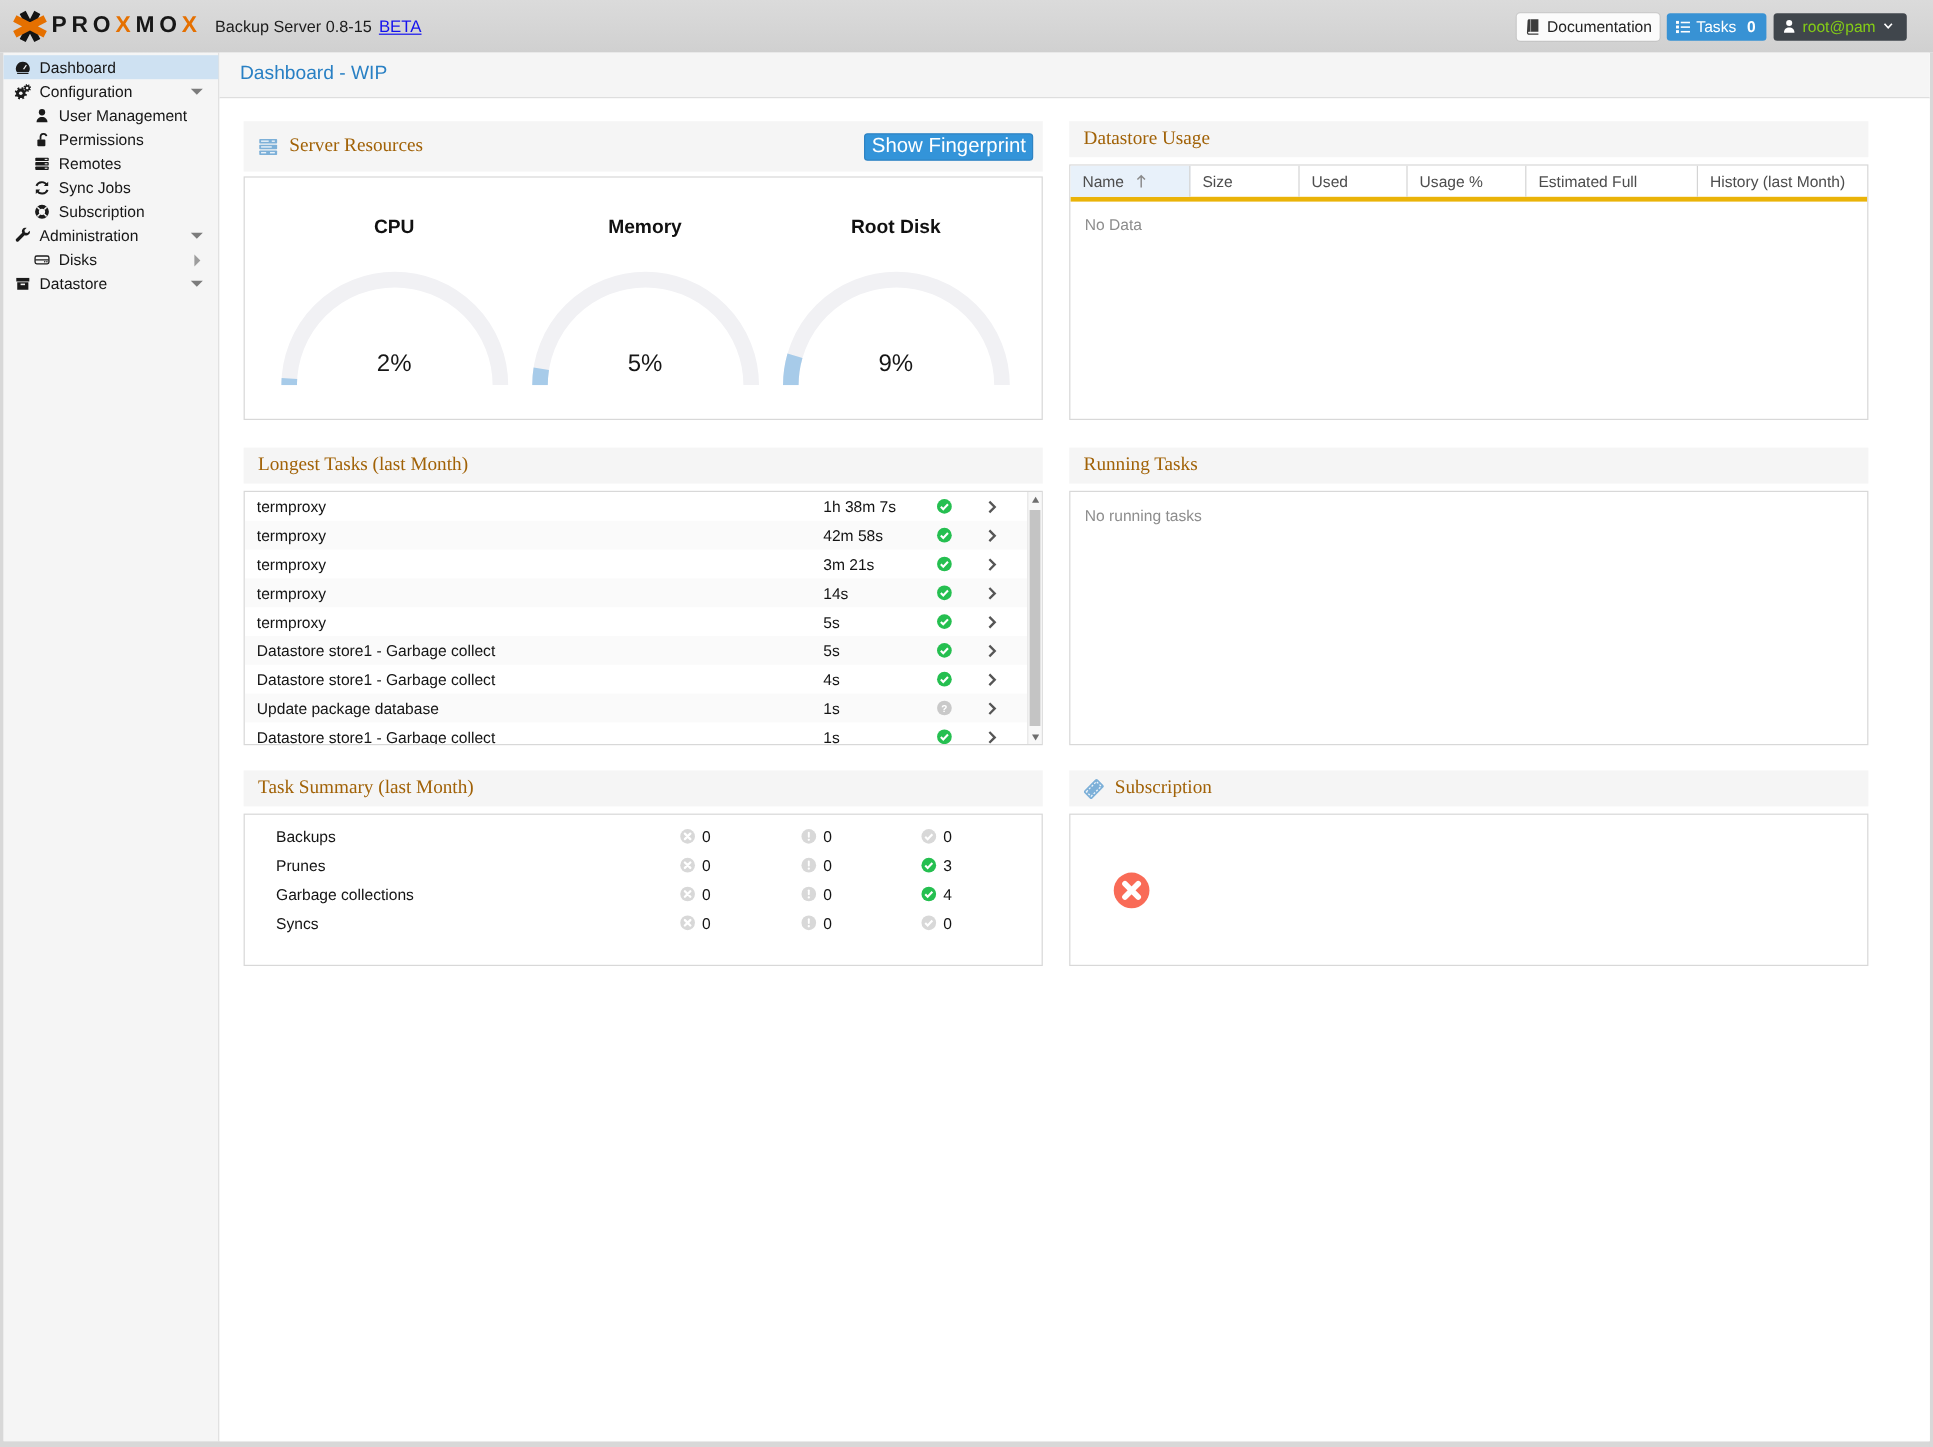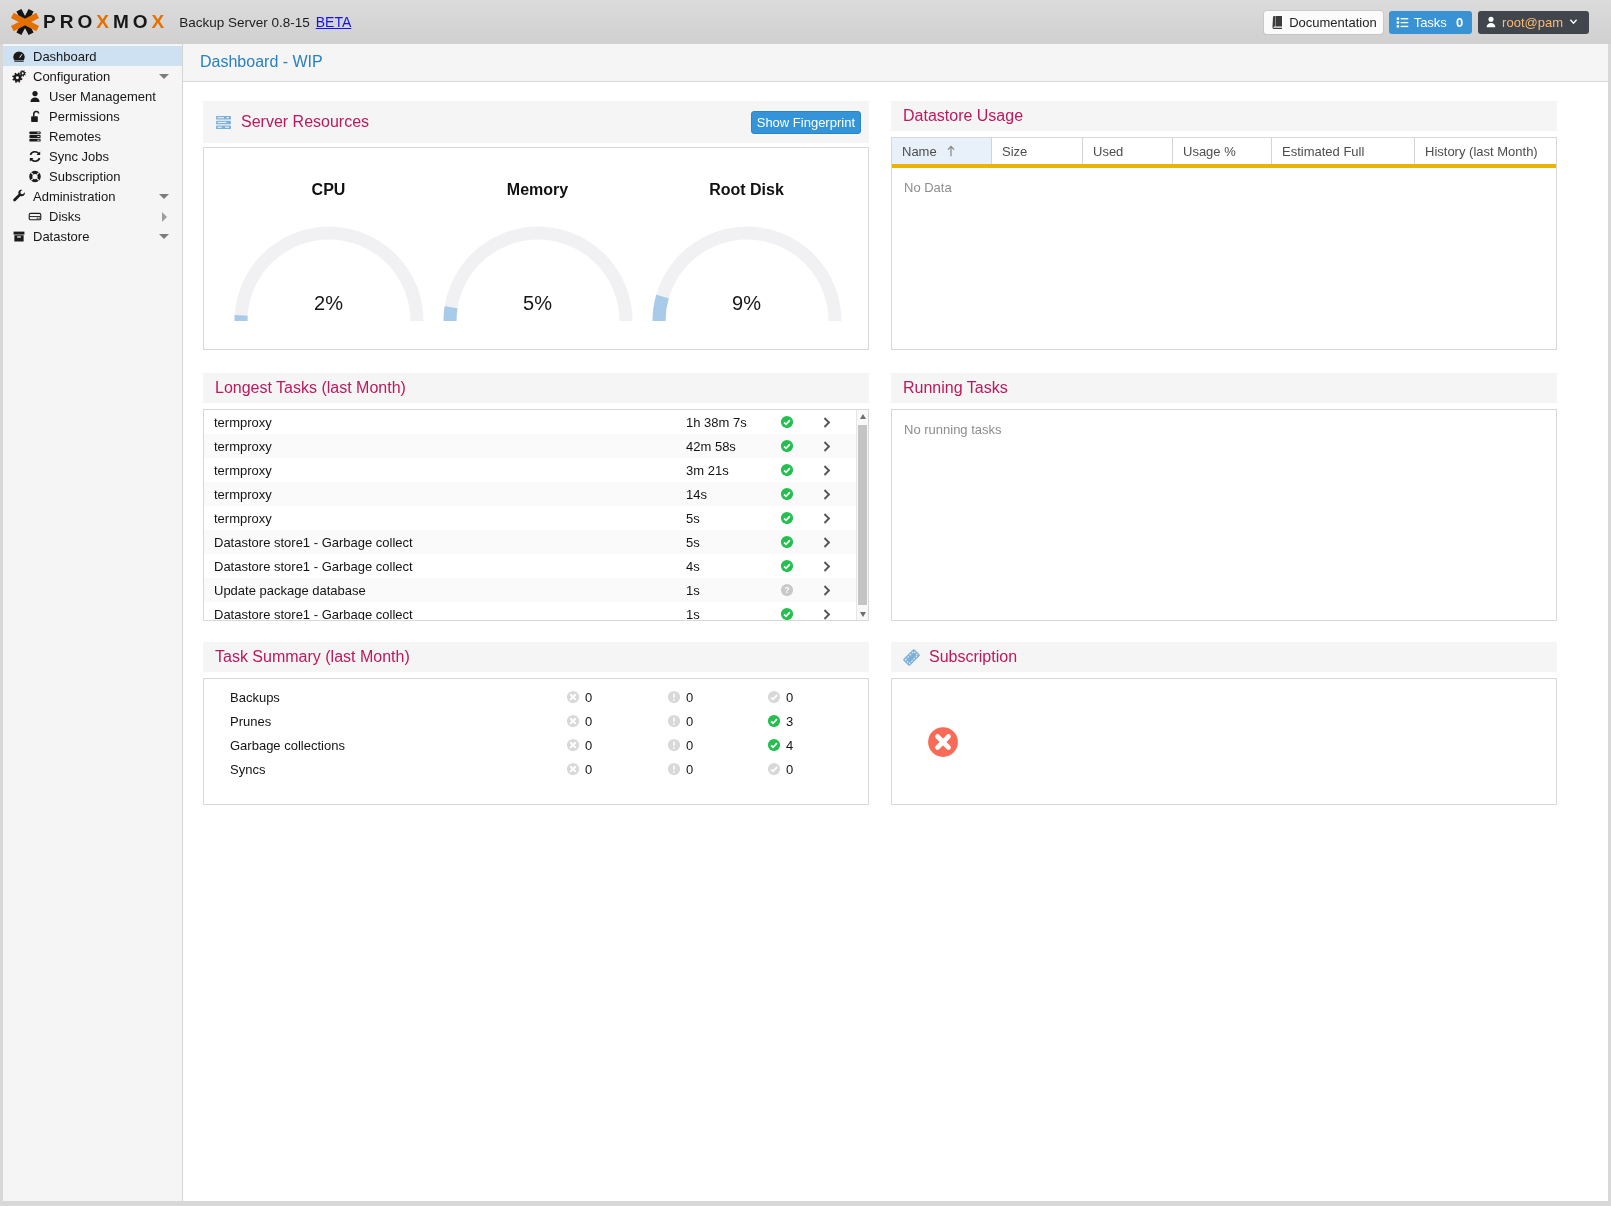--- a/index.html
+++ b/index.html
@@ -14,21 +14,21 @@
   .brand-word { font-size:19px; font-weight:bold; letter-spacing:4px; color:#171717; }
   .brand-word .ox { color:#e57000; }
   .product { margin-left:11px; font-size:13.5px; color:#1c1c1c; }
   .beta-link { margin-left:6px; font-size:14px; color:#1512ee; text-decoration:underline; cursor:pointer; }
   .tb-right { margin-left:auto; display:flex; align-items:center; gap:6px; margin-right:22px; }
   .tb-btn { height:23px; border-radius:3px; display:flex; align-items:center; padding:0 6px;
             font-size:13px; cursor:pointer; }
   .tb-btn svg { margin-right:4px; }
   .btn-light { background:#fbfbfb; color:#232323; box-shadow:0 0 0 1px rgba(0,0,0,0.06); }
   .btn-blue  { background:#3892d4; color:#fff; }
-  .btn-dark  { background:#40464c; color:#fdba74; }
+  .btn-dark  { background:#40464c; color:#84cc16; }
   .tasks-count { font-weight:bold; margin-left:9px; padding-right:3px; }
   .btn-dark .caret { margin-left:5px; }
 
   
   .frame { position:absolute; left:0; top:44px; width:1611px; height:1162px;
            border-left:3px solid #d8d8d8; border-right:3px solid #d8d8d8; border-bottom:5px solid #d8d8d8;
            display:flex; background:#fff; }
 
   
   .sidebar { width:180px; background:#f5f5f5; border-right:1px solid #d4d4d4; padding-top:2px; }
@@ -47,27 +47,27 @@
   
   .content { flex:1; display:flex; flex-direction:column; background:#fff; }
   .pagetitle { height:38px; background:#f5f5f5; border-bottom:1px solid #d9d9d9;
                line-height:36px; padding-left:17px; font-size:16px; color:#2980c4; }
   .dashboard { flex:1; position:relative; background:#fff; }
 
   
   .panel { position:absolute; }
   .panel-header { height:30px; background:#f5f5f5; display:flex; align-items:center; padding:0 8px 0 12px; }
   .panel-header.tall { height:42px; }
-  .panel-title { font-size:16px; color:#be185d; white-space:nowrap; }
+  .panel-title { font-size:16px; color:#a16207; white-space:nowrap;font-family:Liberation Serif, serif; }
   .panel-hicon { width:17px; height:17px; margin-right:9px; }
   .panel-body { position:absolute; left:0; right:0; bottom:0; border:1px solid #d8d8d8; background:#fff; overflow:hidden; }
   .body-std { top:36px; }
   .body-tall { top:46px; }
   .fingerprint-btn { margin-left:auto; height:23px; background:#3394d9; color:#fff; border:1px solid #2f83c3; border-radius:3px;
-                     font-size:13px; padding:0 5px; cursor:pointer; font-family:inherit; }
+                     font-size:17px; padding:0 5px; cursor:pointer; font-family:inherit; }
 
   
   .gauge-row { display:flex; padding-left:20px; }
   .gauge { width:209px; text-align:center; }
   .gauge-title { font-size:16px; font-weight:bold; color:#111; padding-top:33px; height:51px; }
   .gauge-wrap { position:relative; width:200px; height:100px; margin:22px auto 0; }
   .gauge-value { position:absolute; left:0; right:0; bottom:8px; font-size:20px; line-height:20px; color:#161616; }
 
   
   .du-grid { display:flex; flex-direction:column; }

